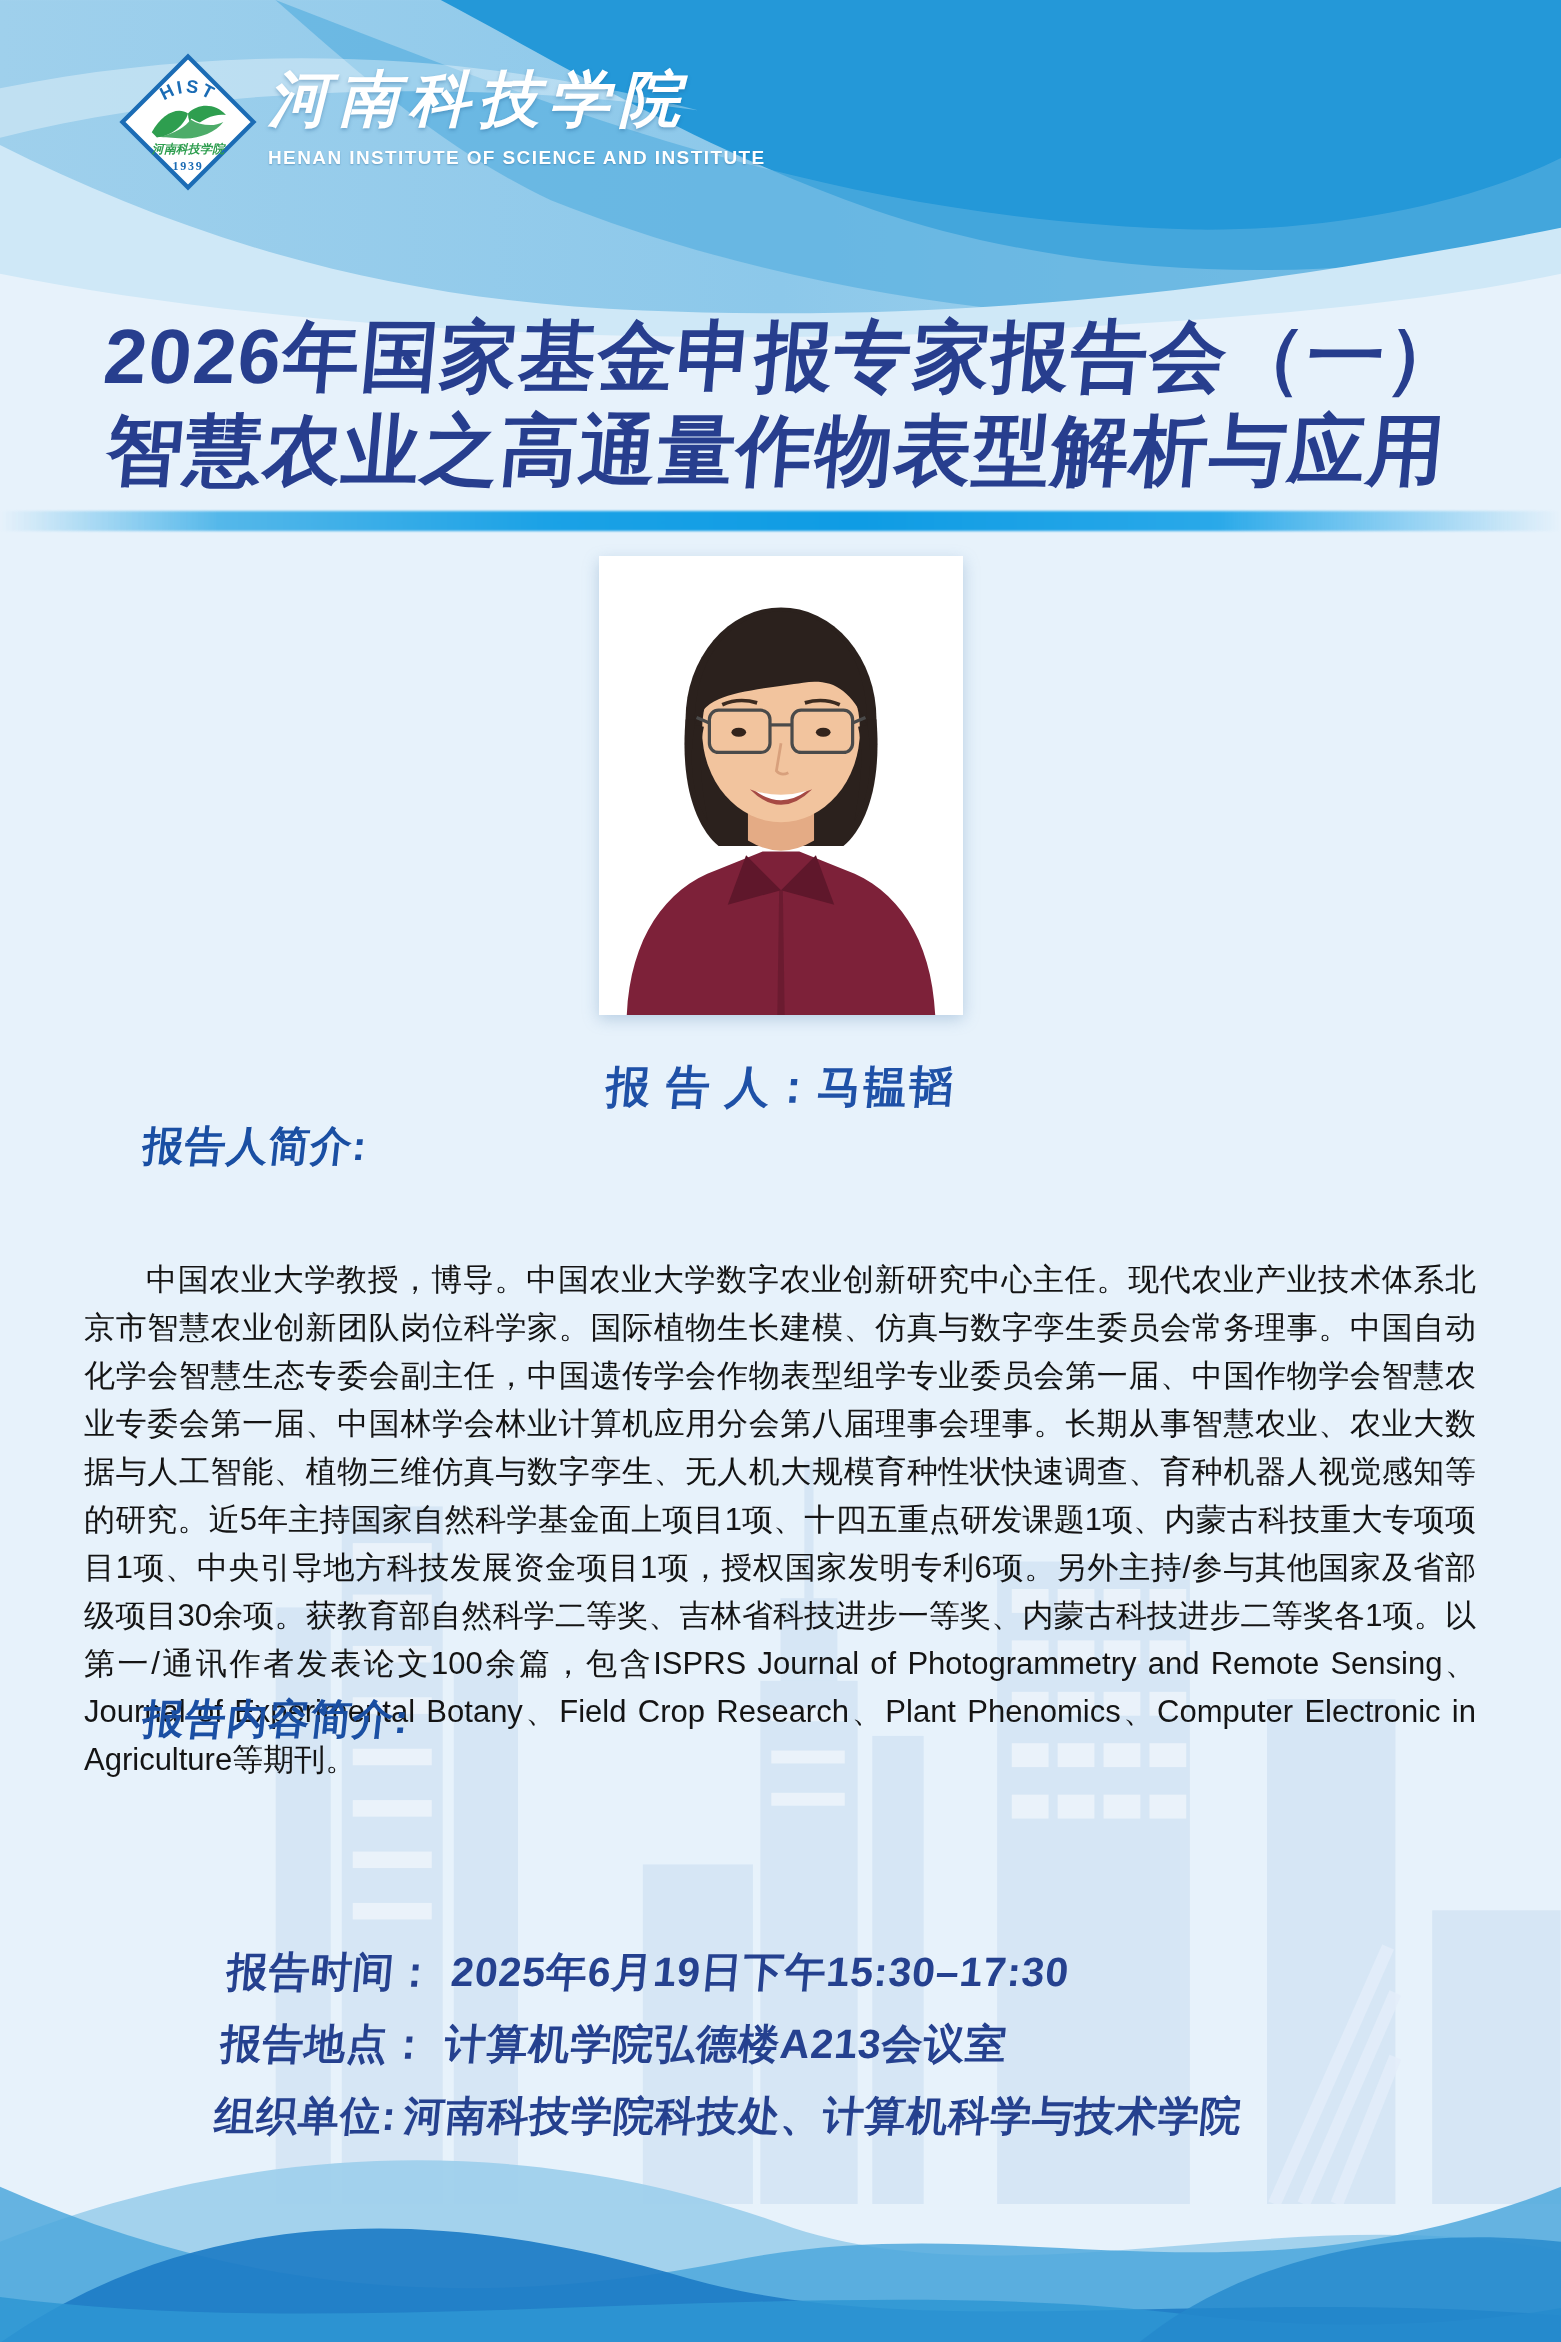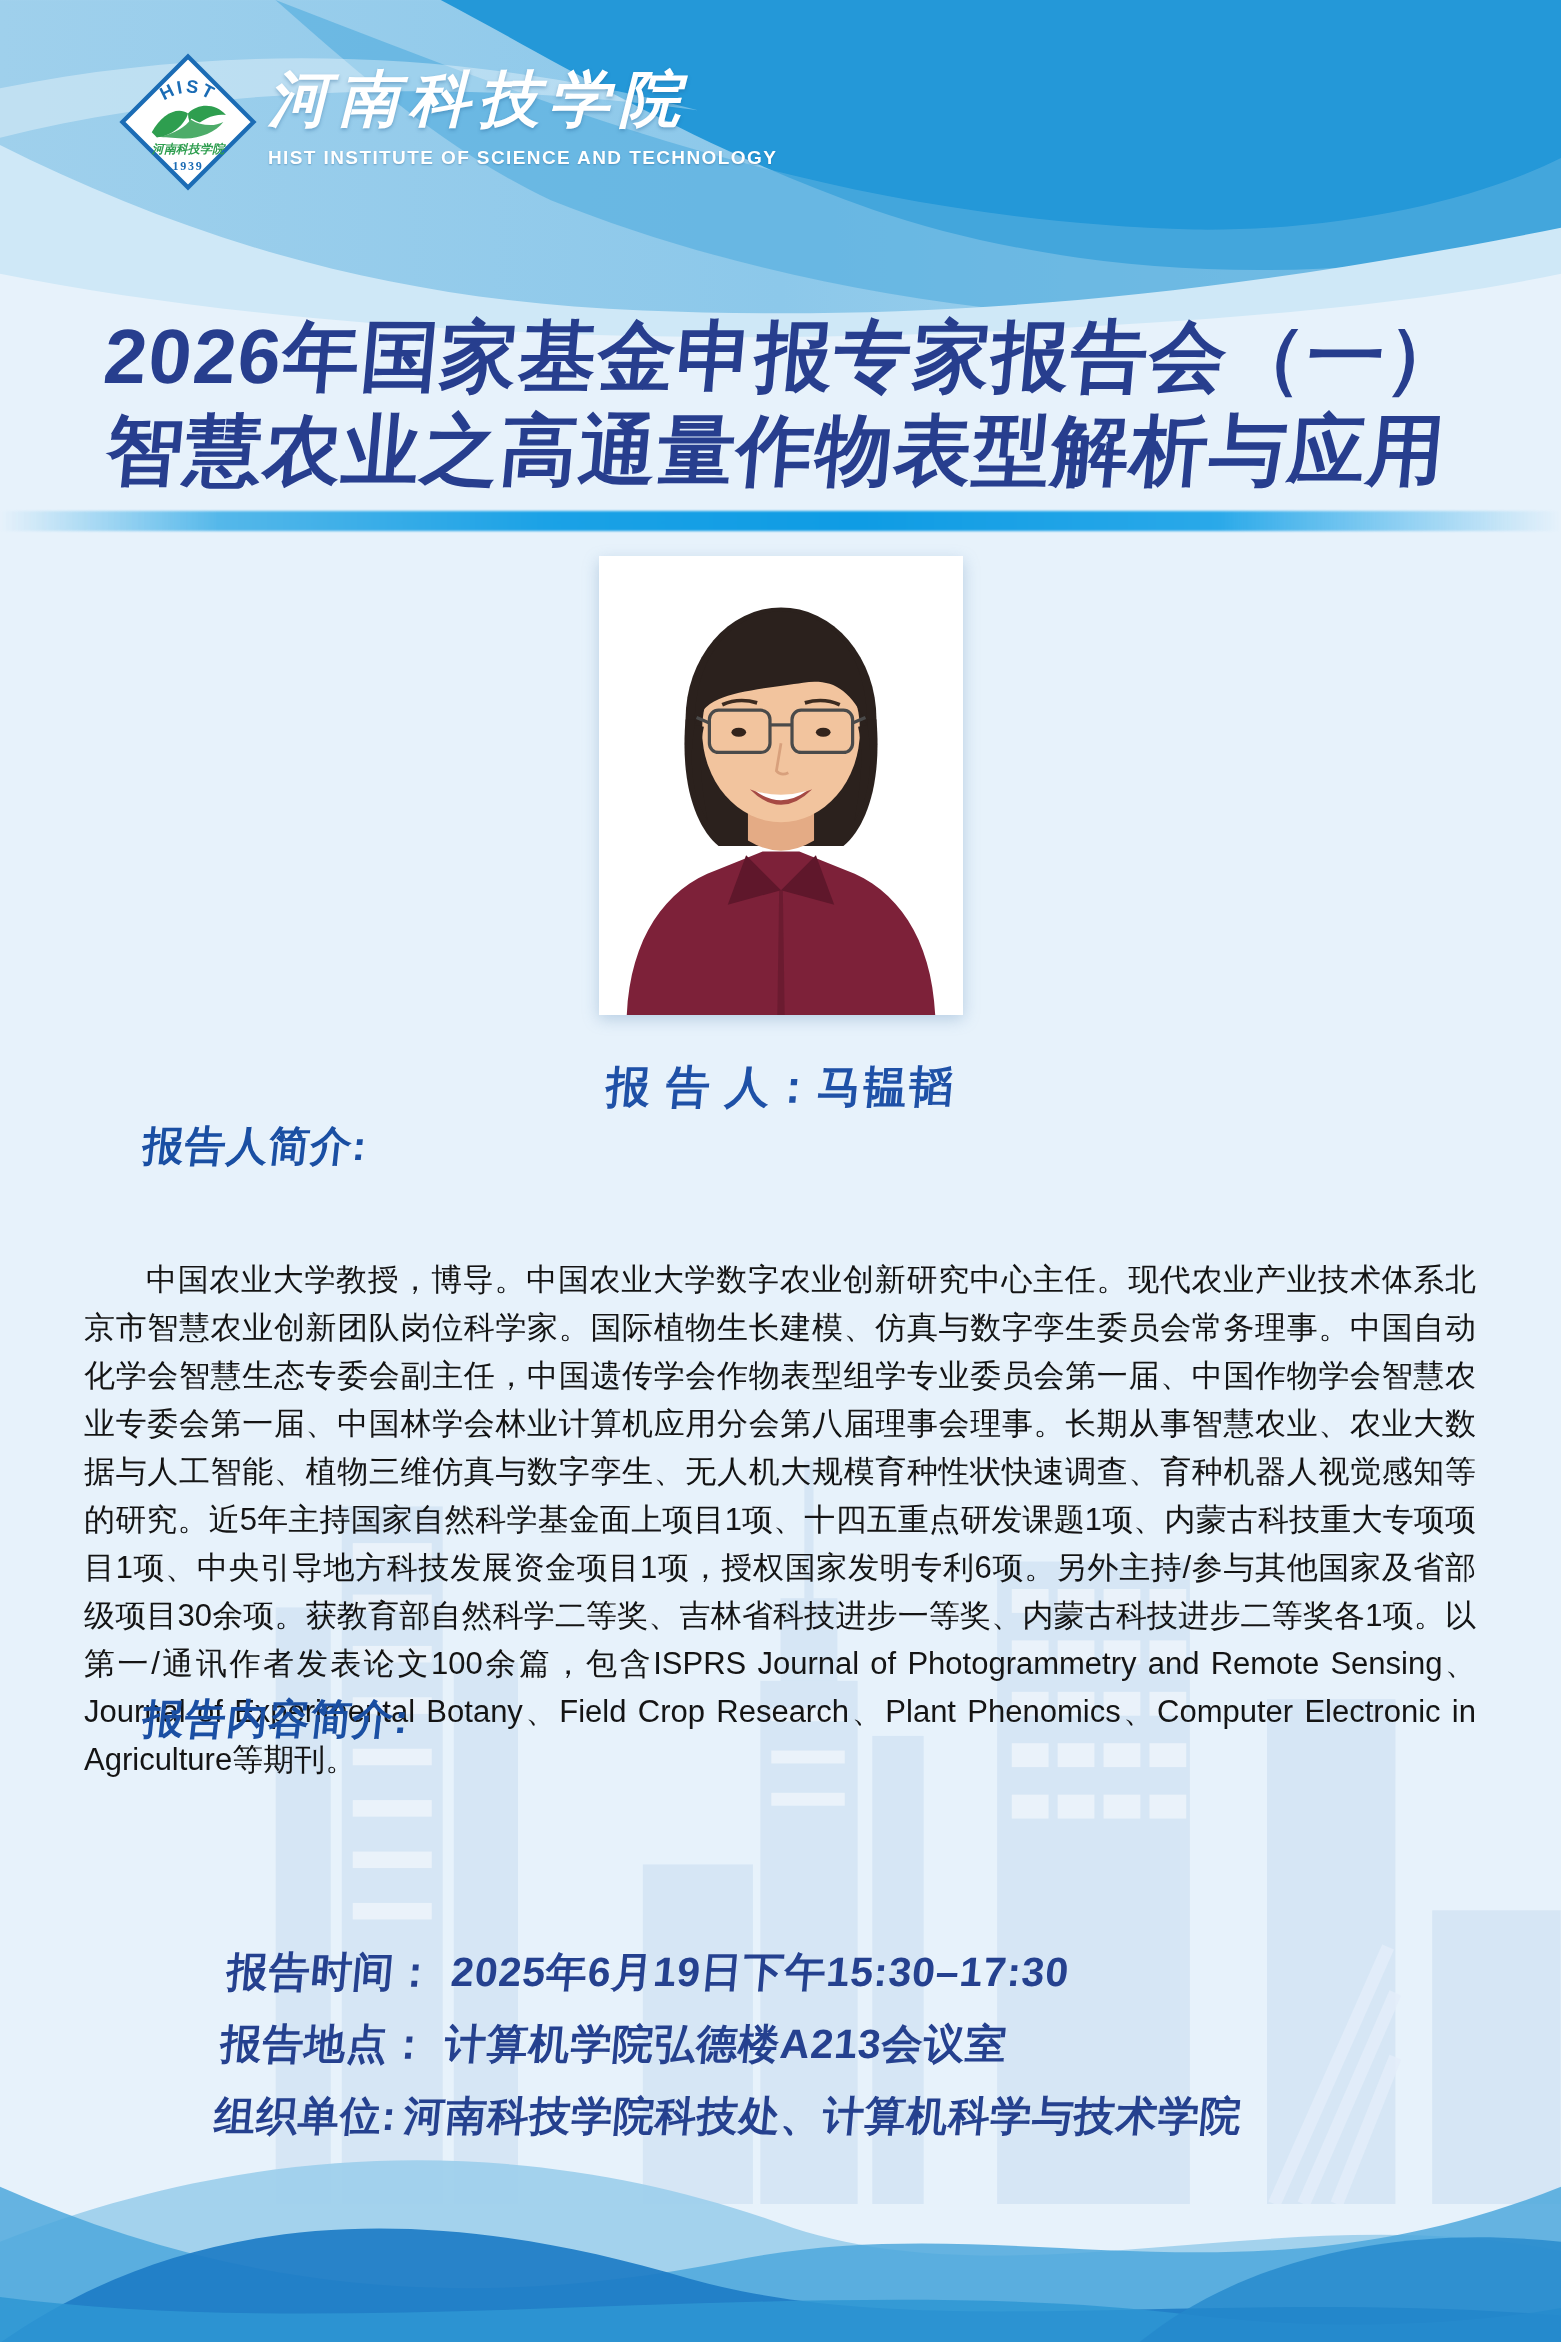--- a/index.html
+++ b/index.html
@@ -102,21 +102,21 @@
           <path d="M80,70 C92,58 112,58 124,72 C112,70 96,76 86,88 C82,82 80,76 80,70 Z" fill="#2e9e4f"></path>
           <path d="M44,98 C62,96 78,86 84,76 C96,84 112,86 124,78 C114,94 92,104 72,102 C60,101 50,100 44,98 Z" fill="#ffffff"></path>
           <path d="M46,97 C64,94 78,85 83,77 C94,84 110,86 121,80 C112,92 92,100 74,99 C62,98 52,98 46,97 Z" fill="#2e9e4f" opacity="0.85"></path>
         </g>
         <text x="80" y="116" text-anchor="middle" font-family="Liberation Serif,serif" font-style="italic" font-size="14" font-weight="bold" fill="#2e9e4f">河南科技学院</text>
         <text x="80" y="136" text-anchor="middle" font-family="Liberation Serif,serif" font-size="14" font-weight="bold" fill="#1b6cb5" letter-spacing="2">1939</text>
       </svg>
     </div>
     <div class="school-names">
       <div class="school-cn">河南科技学院</div>
-      <div class="school-en">HIST INSTITUTE OF SCIENCE AND TECHNOLOGY</div>
+      <div class="school-en">HENAN INSTITUTE OF SCIENCE AND INSTITUTE</div>
     </div>
   </div>
 
   <div class="title-block">
     <div>2026年国家基金申报专家报告会（一）</div>
     <div>智慧农业之高通量作物表型解析与应用</div>
   </div>
   <div class="divider"></div>
 
   <svg class="buildings" width="1561" height="771" viewBox="0 0 1700 840">

